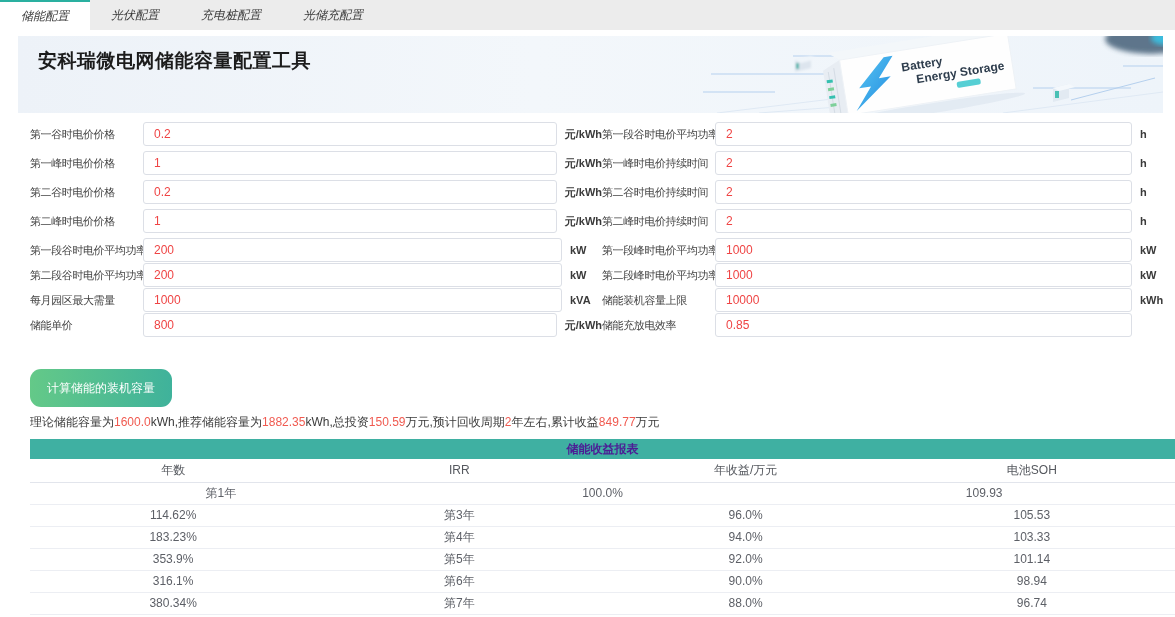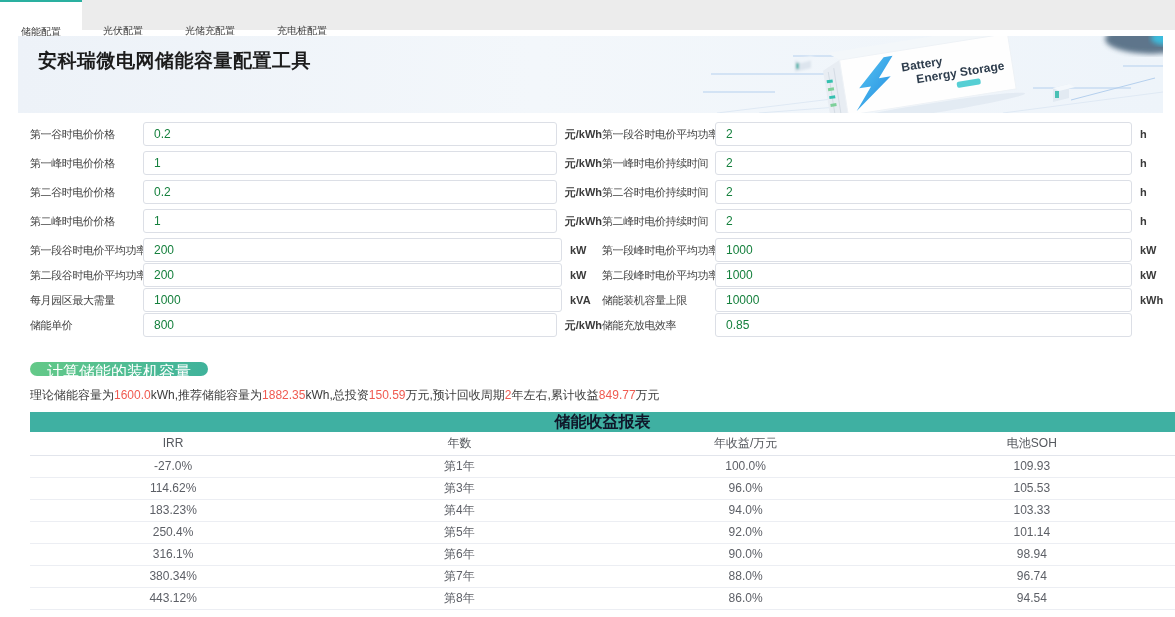--- a/index.html
+++ b/index.html
@@ -5,22 +5,22 @@
   * { box-sizing: border-box; margin: 0; padding: 0; }
   html,body { background:#fff; }
   body {
     width: 1175px; height: 617px; overflow: hidden;
     font-family: "Liberation Sans", "DejaVu Sans", sans-serif;
     font-size: 12px; color: #333; position: relative;
   }
   
   .tabbar { display:flex; height:30px; background:#ececec; }
   .tab {
-    padding: 16px 21px; line-height: 30px; font-size: 10px; color:#3a3a3a;
-    cursor: pointer; white-space: nowrap;
+    padding: 0 21px; line-height: 30px; font-size: 12px; color:#3a3a3a;
+    cursor: pointer; white-space: nowrap; font-style: italic;
   }
   .tab.active {
     background:#fff; border-top: 2px solid #2ab0a0; line-height: 28px;
   }
   
   .header {
     position: relative; margin: 6px 12px 0 18px; height: 77px;
     background: linear-gradient(90deg, #edf2f8 0%, #f3f7fb 45%, #eef4fa 100%);
     overflow: hidden;
   }
@@ -36,56 +36,56 @@
   }
   .f-col {}
   .f-row { display: flex; align-items: center; height: 22px; margin-bottom: 7px; }
   .f-col .f-row:nth-child(n+5) { margin-bottom: 3px; }
   .f-label {
     flex: 0 0 113px; font-size: 11px; color: #444; letter-spacing: -0.4px;
     white-space: nowrap; overflow: hidden;
   }
   .f-input {
     flex: 1; height: 24px; border: 1px solid #dcdfe6; border-radius: 3px;
-    padding: 0 10px; font-size: 12px; color: #15803d; outline: none;
+    padding: 0 10px; font-size: 12px; color: #ef4444; outline: none;
     font-family: "Liberation Sans", sans-serif; background:#fff;
   }
   .f-unit { flex: 0 0 40px; padding-left: 8px; font-size: 11px; color:#3a3a3a; white-space: nowrap; font-weight: bold; }
   
   .calc-btn {
-    margin: 23px 0 0 30px; height: 14px; padding: 0 17px; border: none;
-    border-radius: 11px; color: #fff; font-size: 16px; cursor: pointer;
+    margin: 30px 0 0 30px; height: 38px; padding: 0 17px; border: none;
+    border-radius: 11px; color: #fff; font-size: 12px; cursor: pointer;
     background: linear-gradient(90deg, #64c988, #3fb29b);
     font-family: "Liberation Sans", sans-serif;
   }
   .result-line { margin: 8px 0 0 30px; font-size: 12px; color: #3a3a3a; line-height: 14px; }
   .result-line .hl { color: #f05a50; }
   
   .report { margin: 10px 0 0 30px; width: 1145px; }
   .report-banner {
     height: 20px; line-height: 20px; text-align: center;
-    background: #3fb0a2; color: #0f172a; font-weight: bold; font-size: 16px;
+    background: #3fb0a2; color: #4c1d95; font-weight: bold; font-size: 12px;
   }
   .t-row { display: flex; border-bottom: 1px solid #eceef3; background: #fff; }
   .t-row.head { height: 24px; line-height: 23px; border-bottom: 1px solid #e2e5ec; }
   .t-row.body { height: 22px; line-height: 21px; }
   .t-cell { flex: 1; text-align: center; font-size: 12px; color: #5c5f66; white-space: nowrap; }
   .t-row.head .t-cell { color: #55585e; }
 </style>
 </head>
 <body>
 
 
 
 
 <div class="tabbar">
     <div class="tab active">储能配置</div>
     <div class="tab">光伏配置</div>
+    <div class="tab">充电桩配置</div>
     <div class="tab">光储充配置</div>
-    <div class="tab">充电桩配置</div>
   </div>
 
 <div class="header">
   <div class="header-title">安科瑞微电网储能容量配置工具</div>
   <svg class="hero" viewBox="0 0 460 77" xmlns="http://www.w3.org/2000/svg">
     <defs>
       <linearGradient id="bolt" x1="0" y1="0" x2="1" y2="1">
         <stop offset="0" stop-color="#5bc9f2"></stop>
           <stop offset="1" stop-color="#1f88e0"></stop>
       </linearGradient>
@@ -233,46 +233,45 @@
     </div>
 </div>
 
 <button class="calc-btn">计算储能的装机容量</button>
 
 <div class="result-line" id="result-line"><span>理论储能容量为</span><span class="hl">1600.0</span><span>kWh,推荐储能容量为</span><span class="hl">1882.35</span><span>kWh,总投资</span><span class="hl">150.59</span><span>万元,预计回收周期</span><span class="hl">2</span><span>年左右,累计收益</span><span class="hl">849.77</span><span>万元</span></div>
 
 <div class="report">
   <div class="report-banner">储能收益报表</div>
   <div class="t-row head" id="t-head">
+      <div class="t-cell">年数</div>
       <div class="t-cell">IRR</div>
-      <div class="t-cell">年数</div>
       <div class="t-cell">年收益/万元</div>
       <div class="t-cell">电池SOH</div>
     </div>
   <div id="t-body">
       <div class="t-row body">
-        <div class="t-cell">-27.0%</div>
         <div class="t-cell">第1年</div>
         <div class="t-cell">100.0%</div>
         <div class="t-cell">109.93</div>
       </div>
       <div class="t-row body">
         <div class="t-cell">114.62%</div>
         <div class="t-cell">第3年</div>
         <div class="t-cell">96.0%</div>
         <div class="t-cell">105.53</div>
       </div>
       <div class="t-row body">
         <div class="t-cell">183.23%</div>
         <div class="t-cell">第4年</div>
         <div class="t-cell">94.0%</div>
         <div class="t-cell">103.33</div>
       </div>
       <div class="t-row body">
-        <div class="t-cell">250.4%</div>
+        <div class="t-cell">353.9%</div>
         <div class="t-cell">第5年</div>
         <div class="t-cell">92.0%</div>
         <div class="t-cell">101.14</div>
       </div>
       <div class="t-row body">
         <div class="t-cell">316.1%</div>
         <div class="t-cell">第6年</div>
         <div class="t-cell">90.0%</div>
         <div class="t-cell">98.94</div>
       </div>

